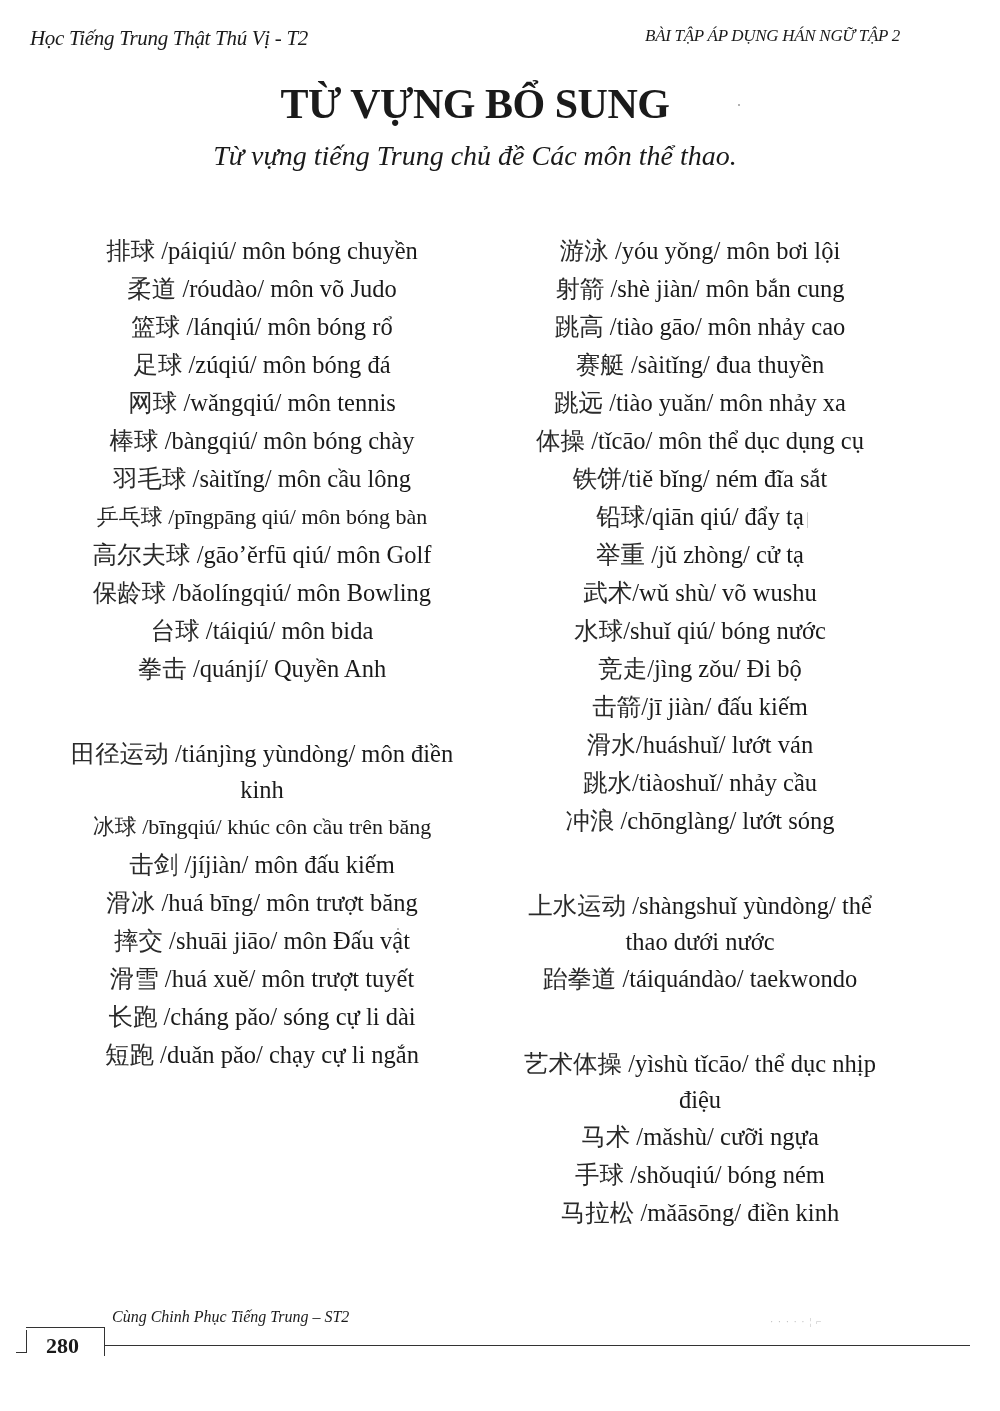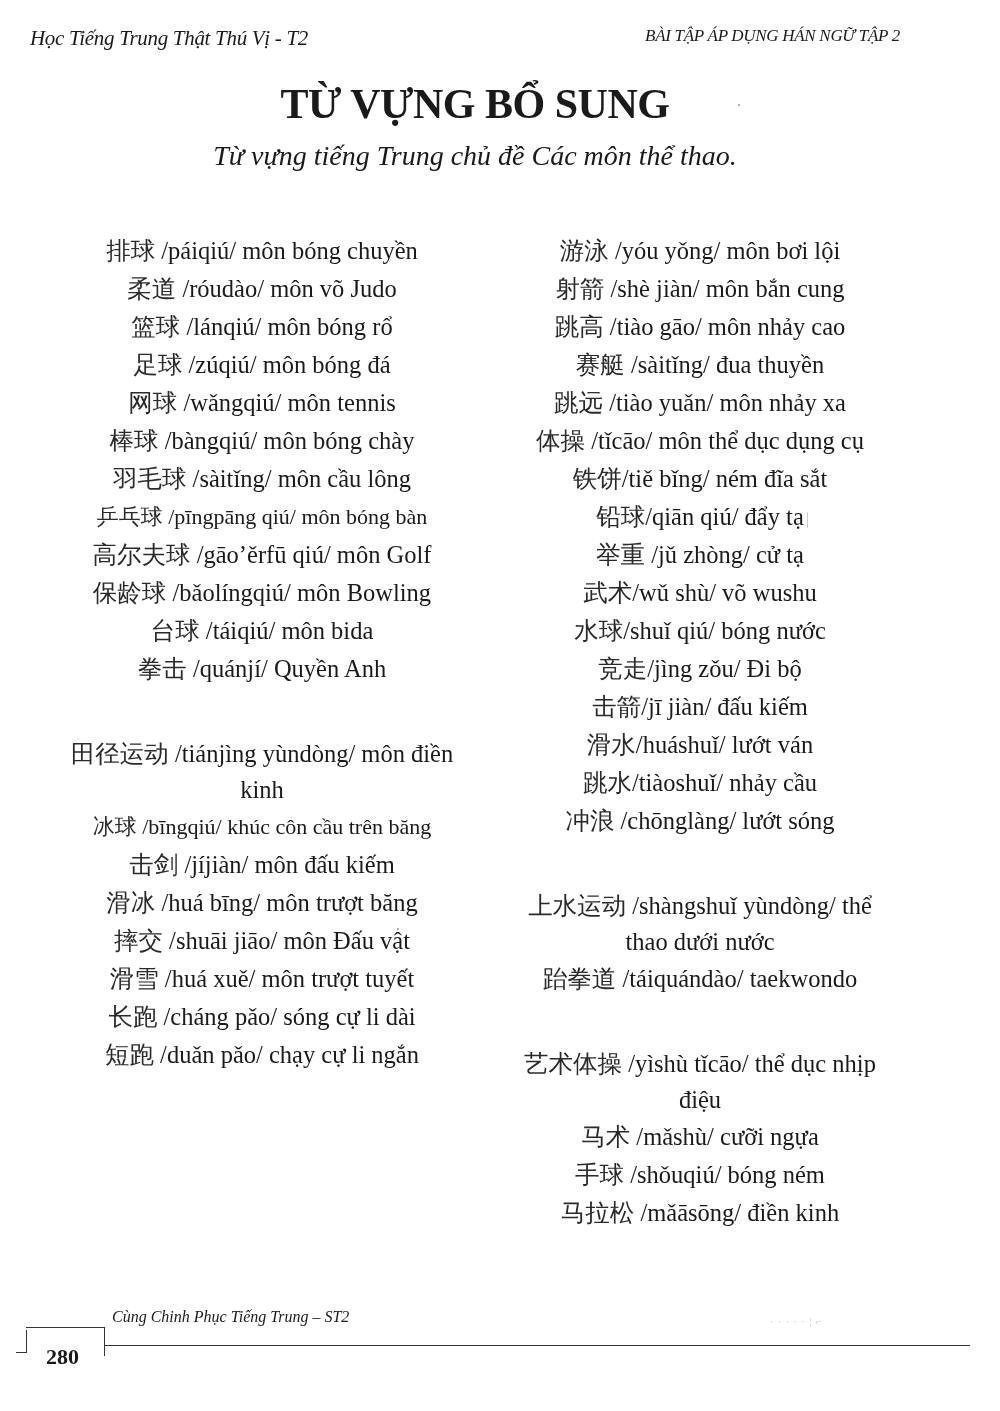--- a/index.html
+++ b/index.html
@@ -109,21 +109,20 @@
       height: 22px;
       border-right: 1.5px solid #333;
       border-bottom: 1.5px solid #333;
     }
     .page-number {
       position: absolute;
       left: 46px;
       top: 1333px;
       font-weight: bold;
       font-size: 22px;
-      margin-top: 11px;
     }
     .footer-rule {
       position: absolute;
       left: 104px;
       right: 30px;
       top: 1345px;
       height: 0;
       border-top: 1.8px solid #333;
     }
     .footer-mark {

